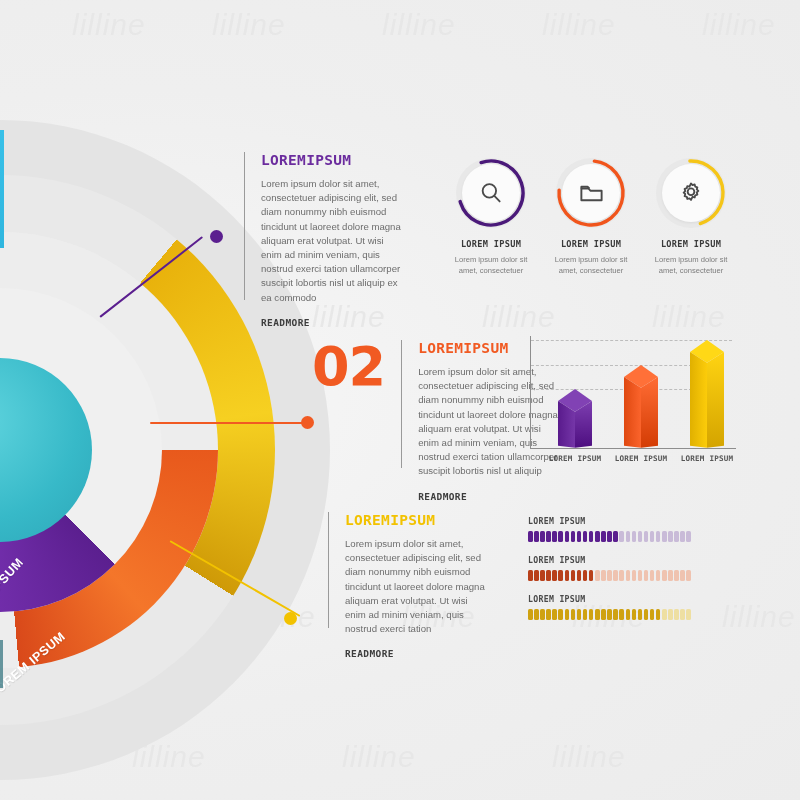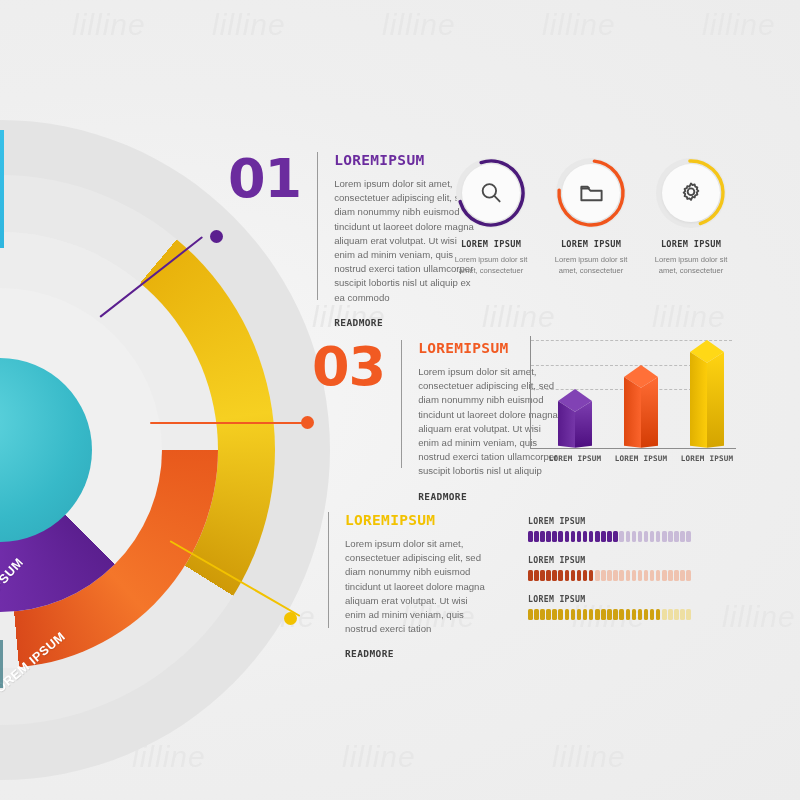--- a/index.html
+++ b/index.html
@@ -170,31 +170,30 @@
   <div class="conn" style="left:100px;top:316px;width:130px;background:#5B1F8F;transform:rotate(-38deg);"></div>
   <div class="dot" style="left:210px;top:230px;background:#5B1F8F;"></div>
 
   <div class="conn" style="left:150px;top:422px;width:158px;background:#F15A22;"></div>
   <div class="dot" style="left:301px;top:416px;background:#F15A22;"></div>
 
   <div class="conn" style="left:170px;top:540px;width:150px;background:#F2C200;transform:rotate(30deg);"></div>
   <div class="dot" style="left:284px;top:612px;background:#F2C200;"></div>
 
   <div class="step" style="left:228px;top:152px;">
-    <div class="num" style="color:#6B2C9E;">01</div>
     <div class="vrule" style="height:148px;"></div>
     <div class="body">
       <h3 style="color:#6B2C9E;">LOREMIPSUM</h3>
       <p>Lorem ipsum dolor sit amet, consectetuer adipiscing elit, sed diam nonummy nibh euismod tincidunt ut laoreet dolore magna aliquam erat volutpat. Ut wisi enim ad minim veniam, quis nostrud exerci tation ullamcorper suscipit lobortis nisl ut aliquip ex ea commodo</p>
       <div class="readmore">READMORE</div>
     </div>
   </div>
 
   <div class="step" style="left:312px;top:340px;">
-    <div class="num" style="color:#F15A22;">03</div>
+    <div class="num" style="color:#F15A22;">02</div>
     <div class="vrule" style="height:128px;"></div>
     <div class="body">
       <h3 style="color:#F15A22;">LOREMIPSUM</h3>
       <p>Lorem ipsum dolor sit amet, consectetuer adipiscing elit, sed diam nonummy nibh euismod tincidunt ut laoreet dolore magna aliquam erat volutpat. Ut wisi enim ad minim veniam, quis nostrud exerci tation ullamcorper suscipit lobortis nisl ut aliquip</p>
       <div class="readmore">READMORE</div>
     </div>
   </div>
 
   <div class="step" style="left:312px;top:512px;">
     <div class="vrule" style="height:116px;"></div>

